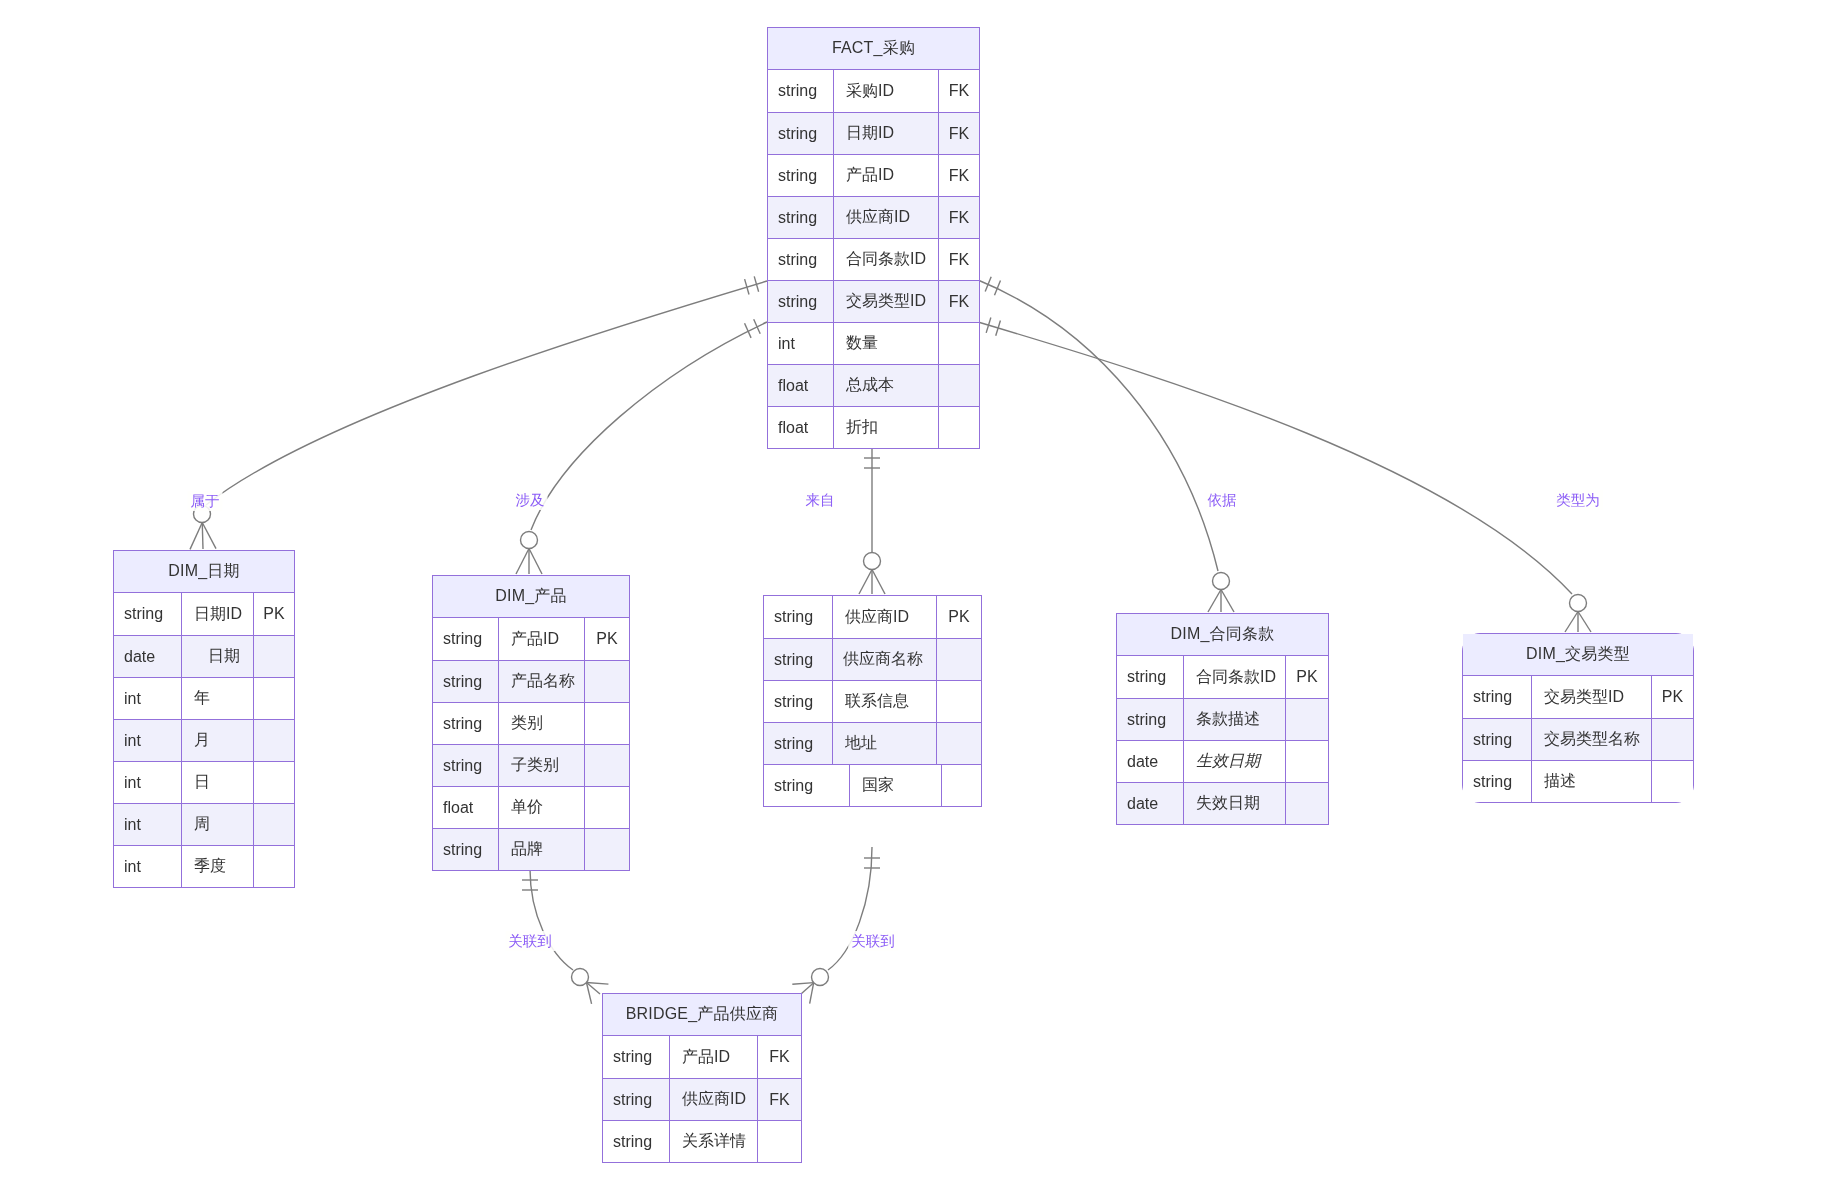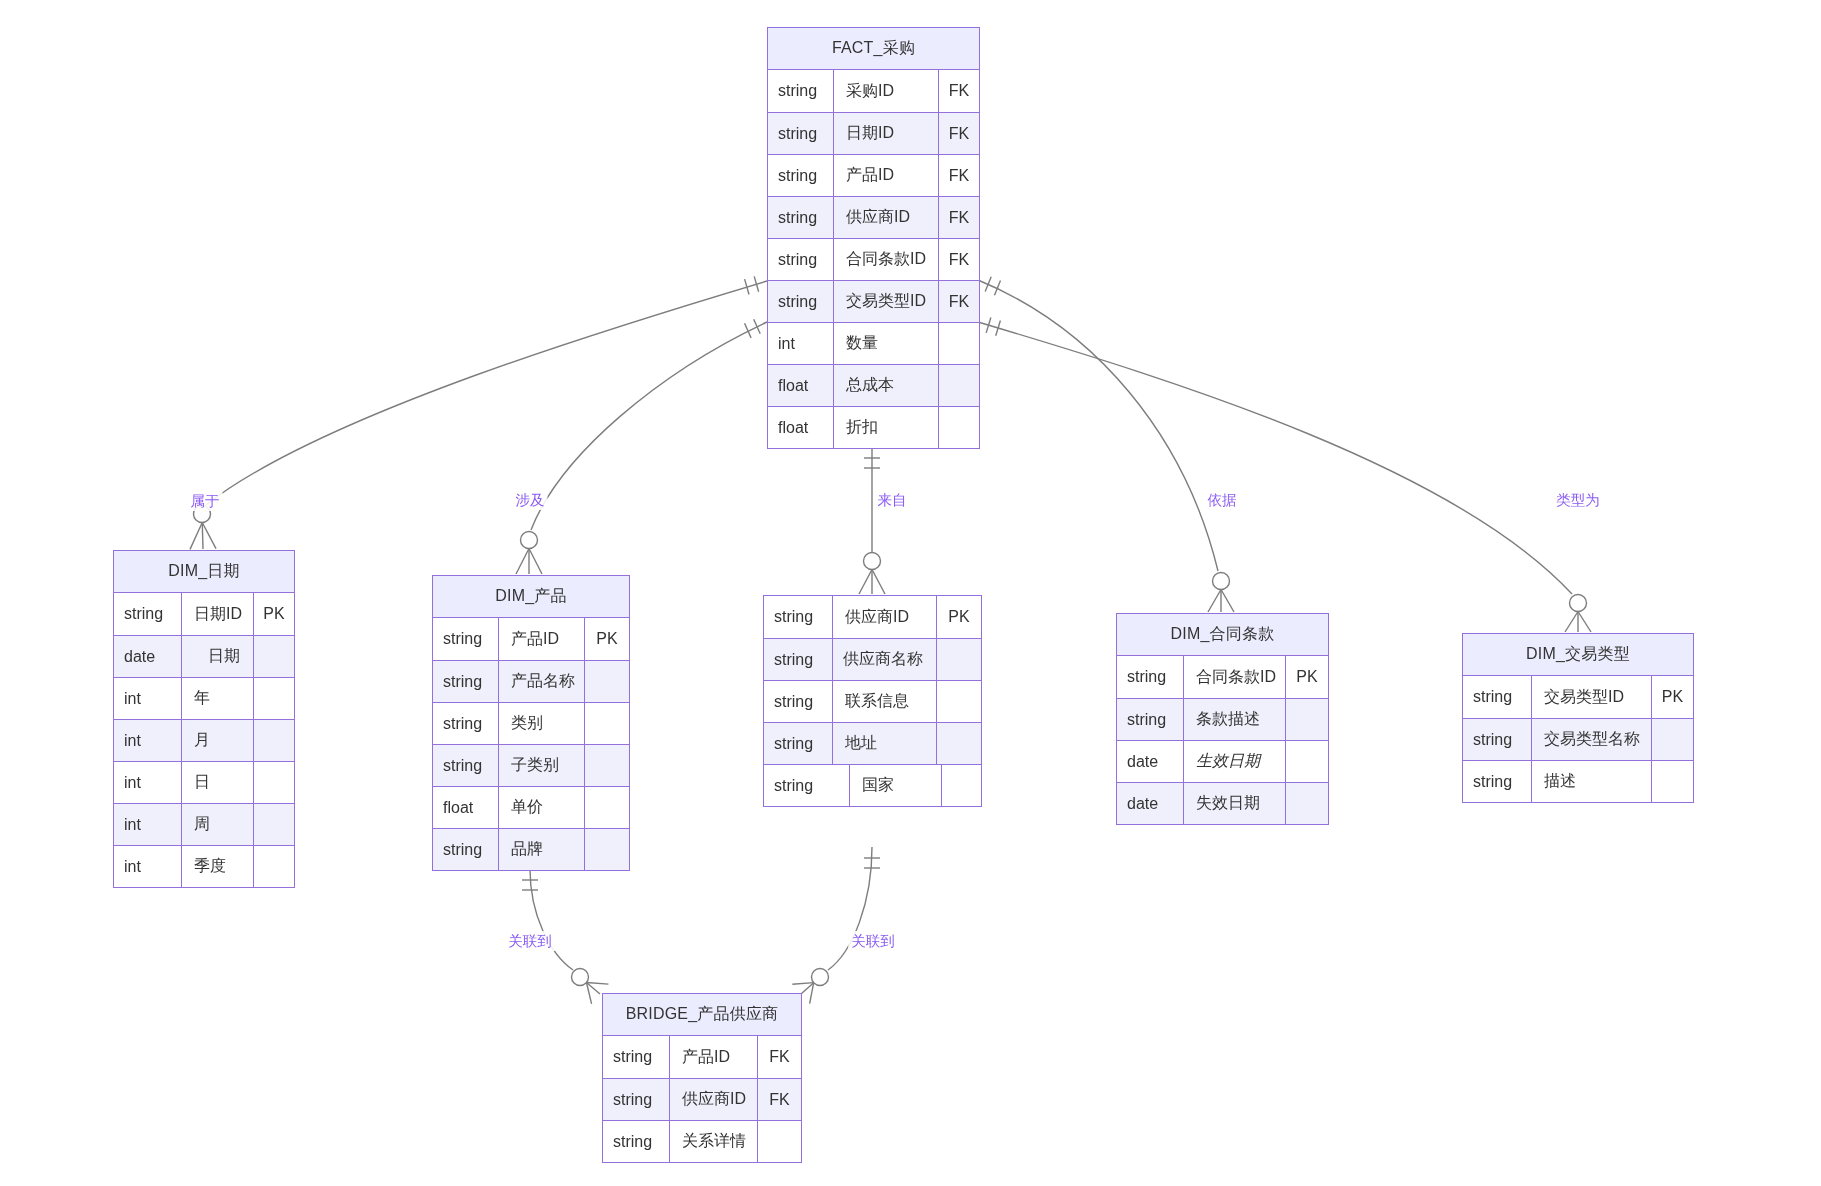--- a/index.html
+++ b/index.html
@@ -291,21 +291,21 @@
           <div class="cell type" style="width: 66px;">date</div>
           <div class="cell attr" style="width: 102px; font-style: italic;">生效日期</div>
           <div class="cell key" style="width: 43px;"></div>
         </div>
         <div class="entity-row even">
           <div class="cell type" style="width: 66px;">date</div>
           <div class="cell attr" style="width: 102px;">失效日期</div>
           <div class="cell key" style="width: 43px;"></div>
         </div>
       </div>
-      <div class="entity" style="left: 1462px; top: 633px; width: 232px;">
+      <div class="entity" style="left: 1462px; top: 633px; width: 232px; border-radius: 18px;">
         <div class="entity-title">DIM_交易类型</div>
         <div class="entity-row odd">
           <div class="cell type" style="width: 68px;">string</div>
           <div class="cell attr" style="width: 120px;">交易类型ID</div>
           <div class="cell key" style="width: 42px;">PK</div>
         </div>
         <div class="entity-row even">
           <div class="cell type" style="width: 68px;">string</div>
           <div class="cell attr" style="width: 120px;">交易类型名称</div>
           <div class="cell key" style="width: 42px;"></div>
@@ -331,18 +331,18 @@
         <div class="entity-row odd">
           <div class="cell type" style="width: 66px;">string</div>
           <div class="cell attr" style="width: 88px;">关系详情</div>
           <div class="cell key" style="width: 44px;"></div>
         </div>
       </div>
     </div>
 
   <span class="rel-label" style="left:205px;top:501px">属于</span>
   <span class="rel-label" style="left:530px;top:500px">涉及</span>
-  <span class="rel-label" style="left:892px;top:500px">来自</span>
+  <span class="rel-label" style="left:820px;top:500px">来自</span>
   <span class="rel-label" style="left:1222px;top:500px">依据</span>
   <span class="rel-label" style="left:1578px;top:500px">类型为</span>
   <span class="rel-label" style="left:530px;top:941px">关联到</span>
   <span class="rel-label" style="left:873px;top:941px">关联到</span>
 </div>
 
 </body></html>

